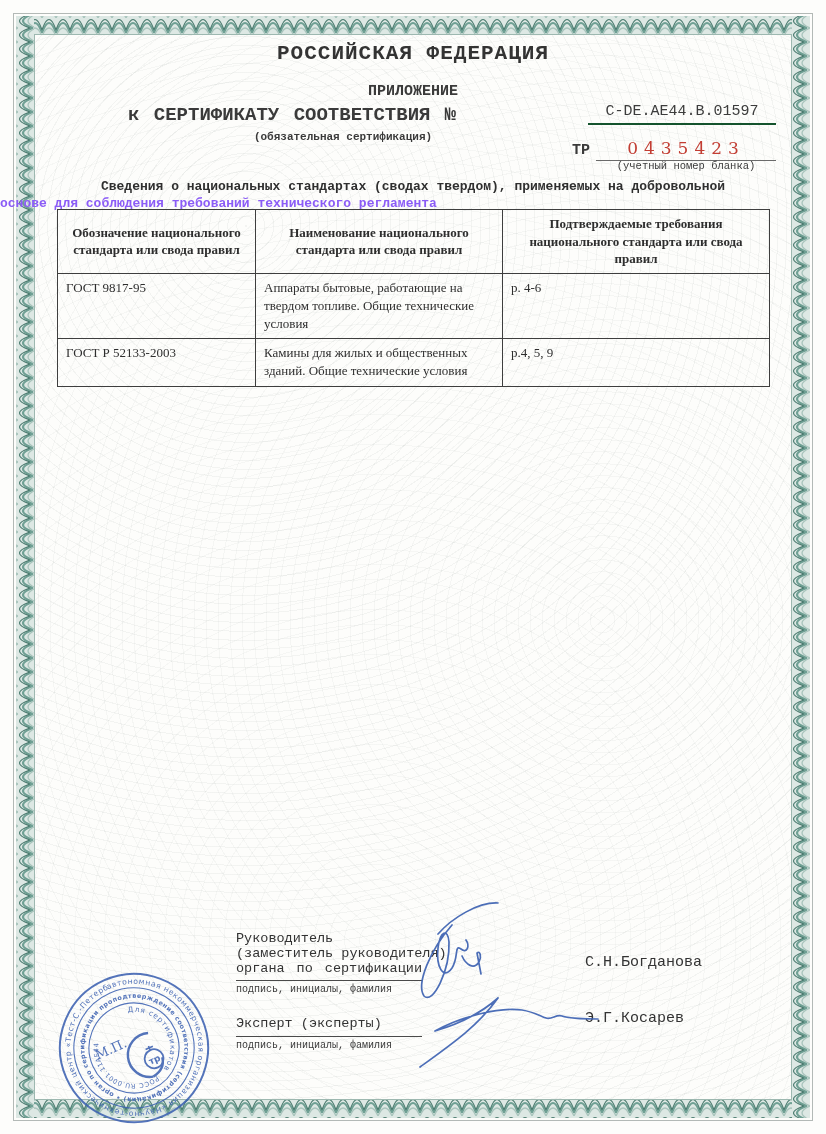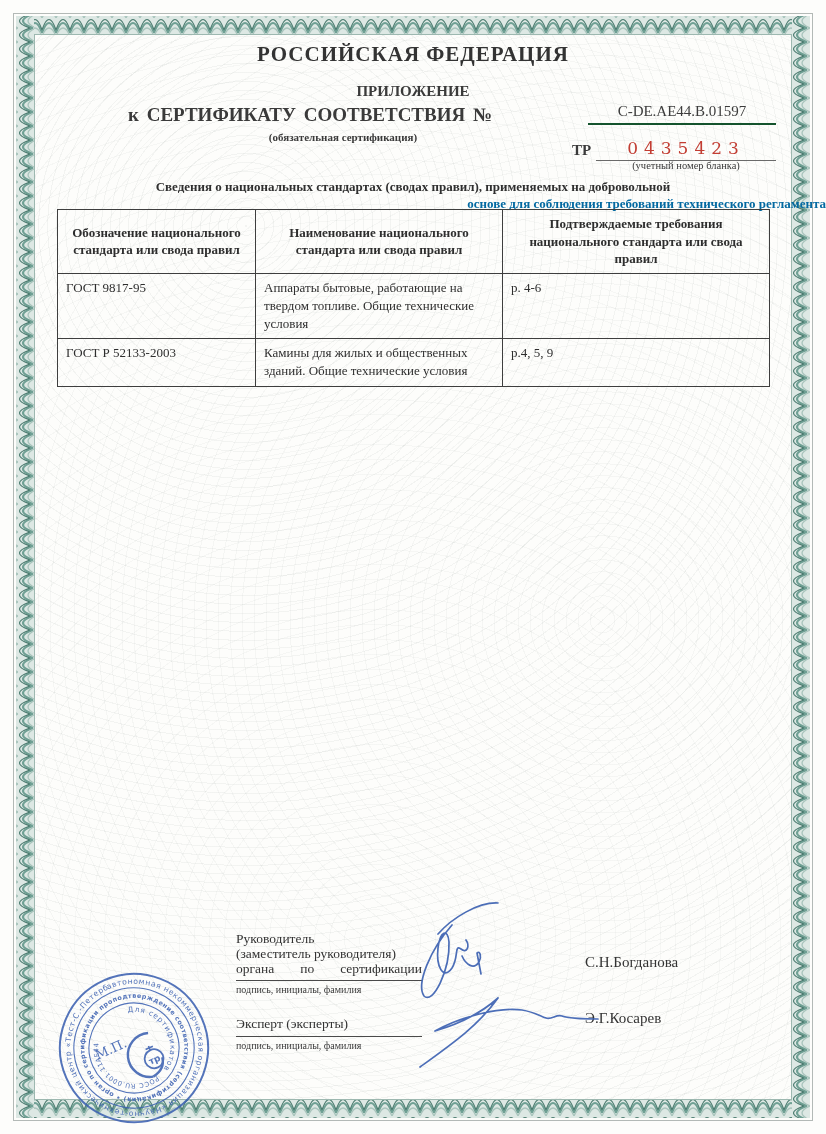--- a/index.html
+++ b/index.html
@@ -18,43 +18,43 @@
     content: "";
     position: absolute; inset: 34px;
     background:
       repeating-radial-gradient(circle at 28% 18%, rgba(150,160,155,.10) 0 1px, transparent 1px 9px),
       repeating-radial-gradient(circle at 75% 55%, rgba(150,160,155,.08) 0 1px, transparent 1px 12px),
       repeating-radial-gradient(circle at 45% 85%, rgba(150,160,155,.07) 0 1px, transparent 1px 15px);
     pointer-events: none;
   }
   .frame { position: absolute; left: 0; top: 0; }
 
-  .abs { position: absolute; }
+  .abs { position: absolute; font-family: Liberation Mono, monospace; }
 
   .country-title { top: 42px; left: 0; width: 100%; text-align: center;
     font-size: 21px; font-weight: bold; letter-spacing: 1px; color: #333; }
   .doc-type { top: 83px; left: 0; width: 100%; text-align: center;
     font-size: 15px; font-weight: bold; color: #3a3a3a; }
   .cert-label { top: 104px; left: 128px; font-size: 19px; font-weight: bold;
     word-spacing: 3px; color: #3a3a3a; }
   .cert-number-line { top: 103px; left: 588px; width: 188px; text-align: center;
     font-size: 15px; border-bottom: 2px solid #14532d; padding-bottom: 3px; color: #3c3c3c; }
   .cert-subtitle { top: 131px; left: 223px; width: 240px; text-align: center;
     font-size: 11px; font-weight: bold; color: #3a3a3a; }
   .tr-label { top: 142px; left: 572px; font-size: 15px; font-weight: bold; color: #3a3a3a; }
   .tr-number-line { top: 138px; left: 596px; width: 180px; text-align: center;
     border-bottom: 1px solid #6a6a6a; padding-bottom: 2px;
     font-family: "DejaVu Serif", serif; font-size: 17px; font-weight: normal;
     letter-spacing: 6px; }
   .blank-caption { top: 160px; left: 596px; width: 180px; text-align: center;
     font-size: 10.5px; color: #3a3a3a; }
   .intro-line1 { top: 179px; left: 0; width: 100%; text-align: center;
     font-size: 13px; font-weight: bold; color: #2f2f2f; }
-  .intro-line2 { top: 196px; left: 0; width: 100%; text-align: right;
-    font-size: 13px; font-weight: bold; color: #0369a1; }
+  .intro-line2 { top: 196px; left: 0; width: 100%; text-align: left;
+    font-size: 13px; font-weight: bold; color: #8b5cf6; }
 
   table.standards { position: absolute; top: 209px; left: 57px; width: 712px;
     border-collapse: collapse; table-layout: fixed; }
   table.standards th, table.standards td {
     border: 1.6px solid #3e3e3e; vertical-align: top;
     font-size: 13px; padding: 5px 8px; }
   table.standards th { font-weight: bold; text-align: center; vertical-align: middle;
     height: 52px; line-height: 1.35; }
   table.standards td { line-height: 1.4; }
   col.c1 { width: 198px; } col.c2 { width: 247px; } col.c3 { width: 267px; }
@@ -104,21 +104,21 @@
   </svg>
 
   <div class="abs country-title">РОССИЙСКАЯ ФЕДЕРАЦИЯ</div>
   <div class="abs doc-type">ПРИЛОЖЕНИЕ</div>
   <div class="abs cert-label">к СЕРТИФИКАТУ СООТВЕТСТВИЯ  №</div>
   <div class="abs cert-number-line">C-DE.AE44.B.01597</div>
   <div class="abs cert-subtitle">(обязательная сертификация)</div>
   <div class="abs tr-label">ТР</div>
   <div class="abs tr-number-line" style="color: rgb(194, 61, 51);">0435423</div>
   <div class="abs blank-caption">(учетный номер бланка)</div>
-  <div class="abs intro-line1">Сведения о национальных стандартах (сводах правил), применяемых на добровольной</div>
+  <div class="abs intro-line1">Сведения о национальных стандартах (сводах твердом), применяемых на добровольной</div>
   <div class="abs intro-line2">основе для соблюдения требований технического регламента</div>
 
   <table class="standards">
     <colgroup>
         <col class="c1">
         <col class="c2">
         <col class="c3">
       </colgroup>
     <thead>
       <tr>

